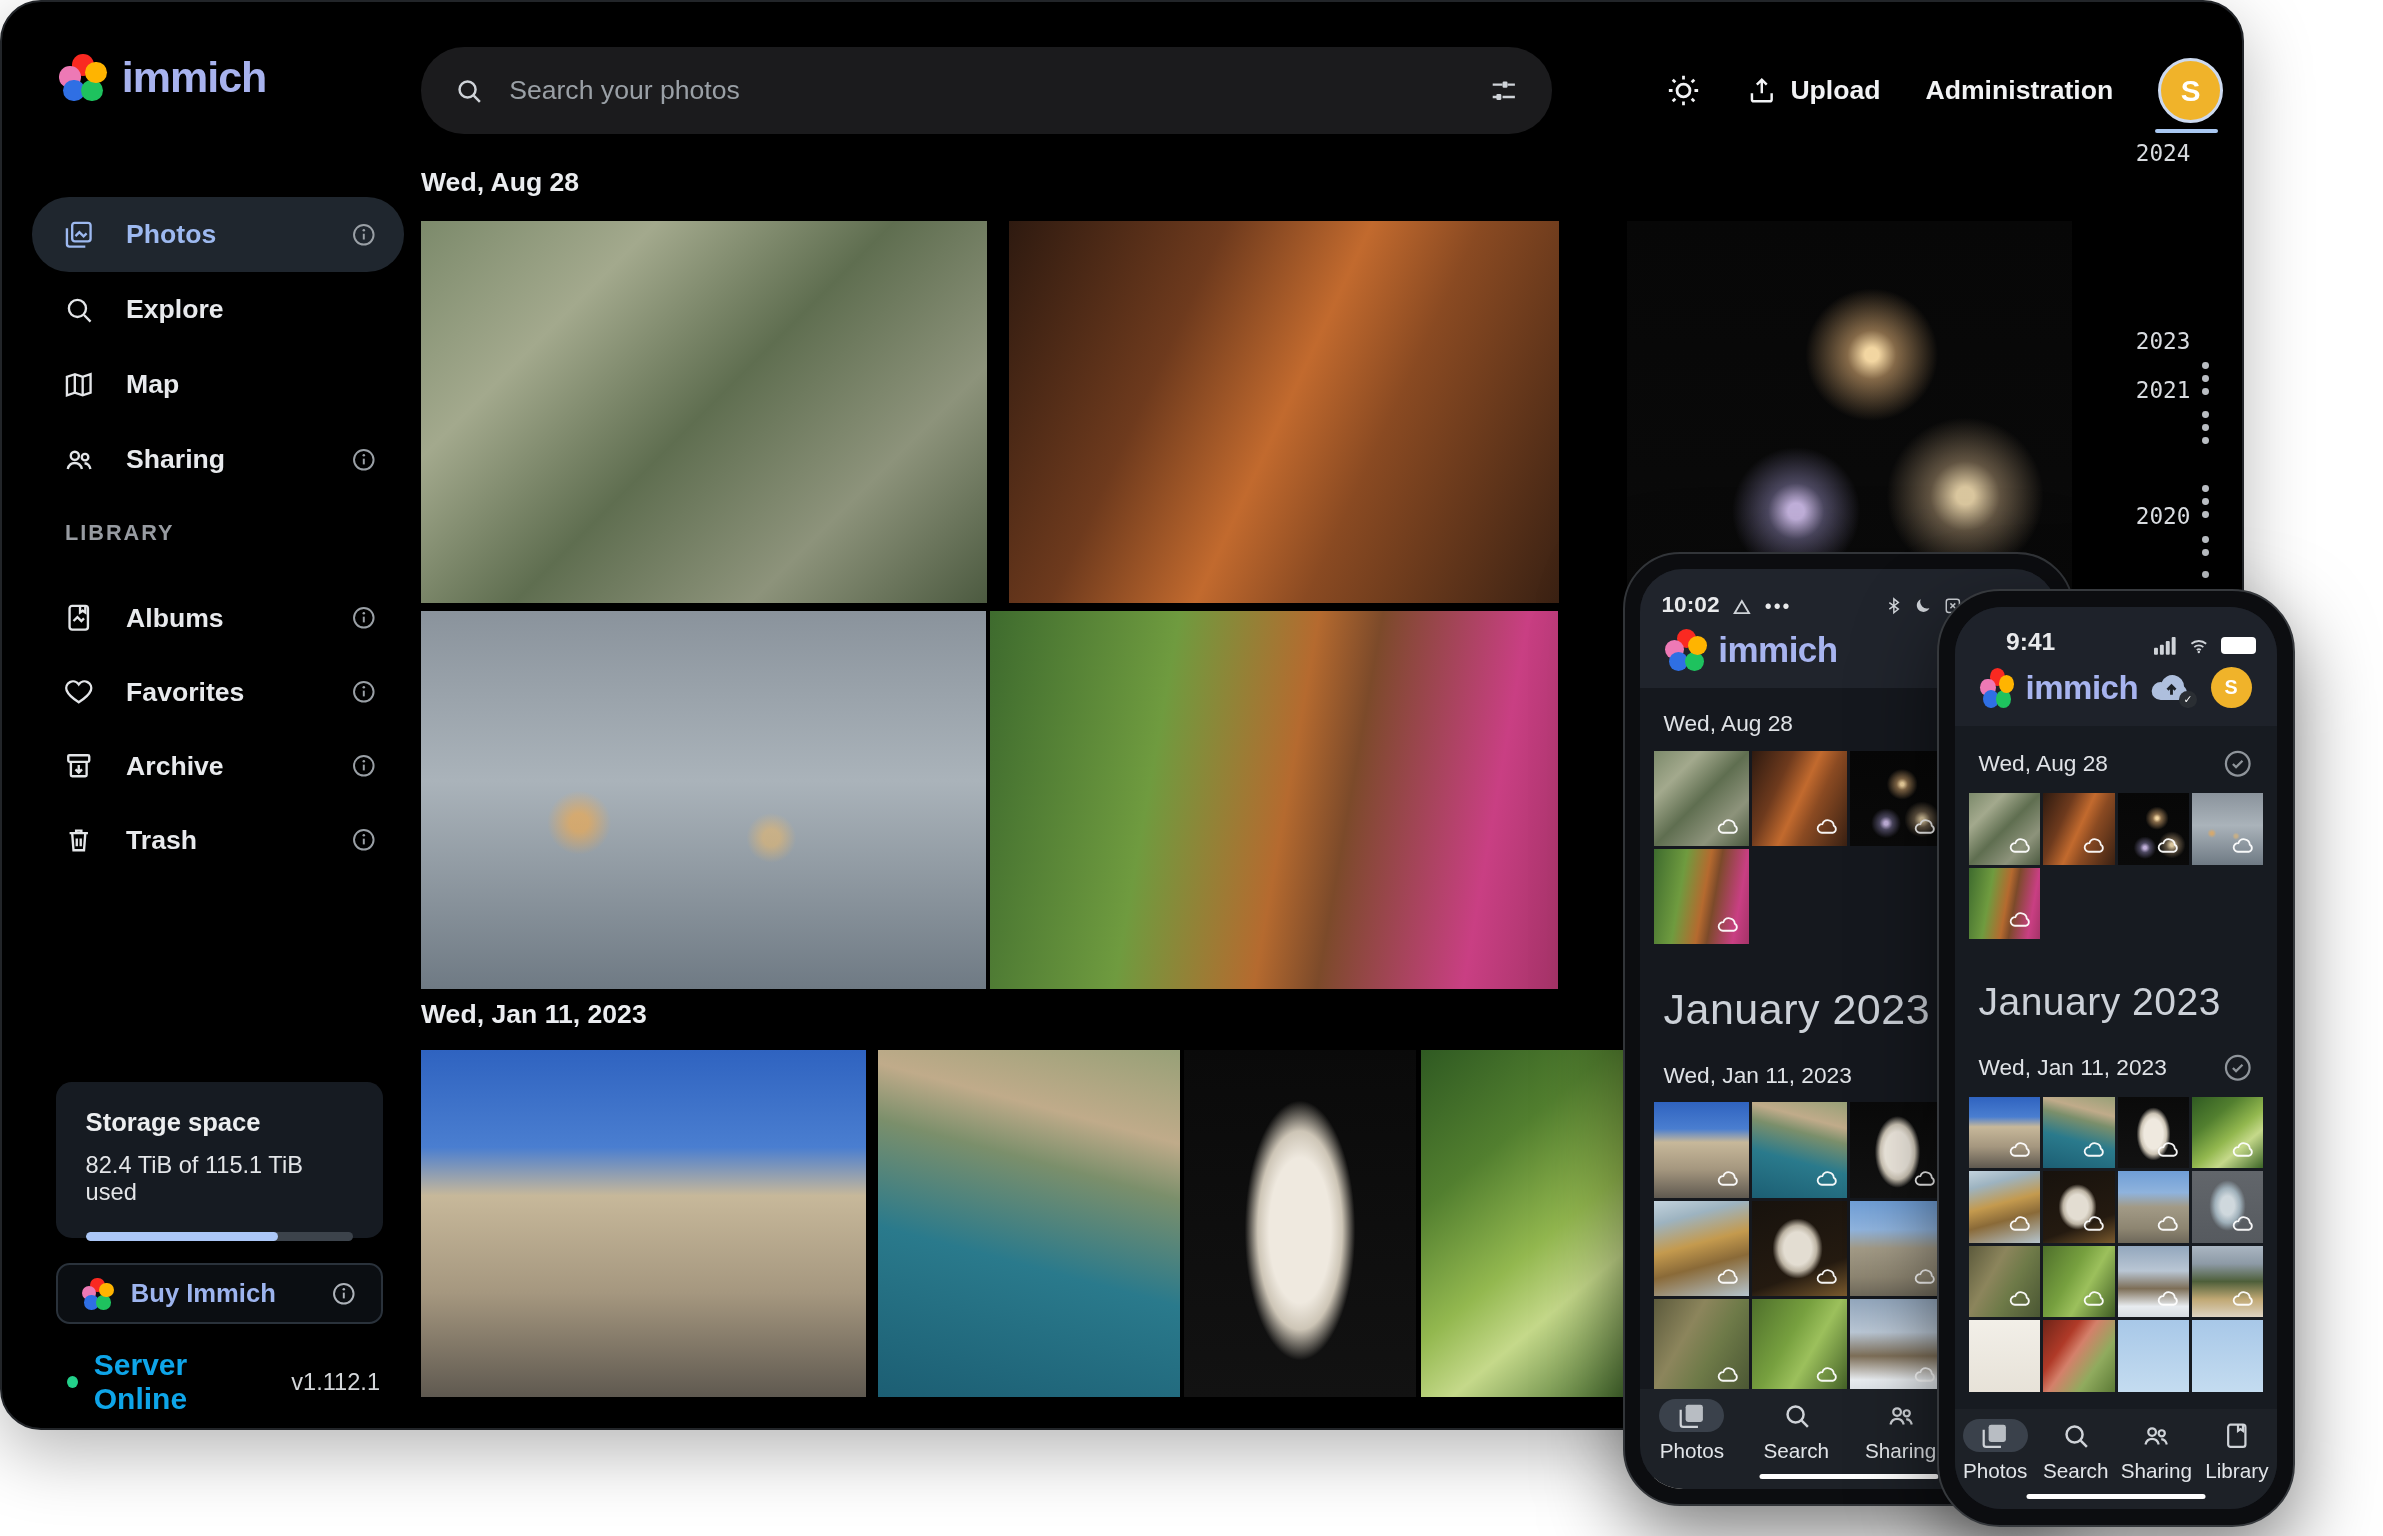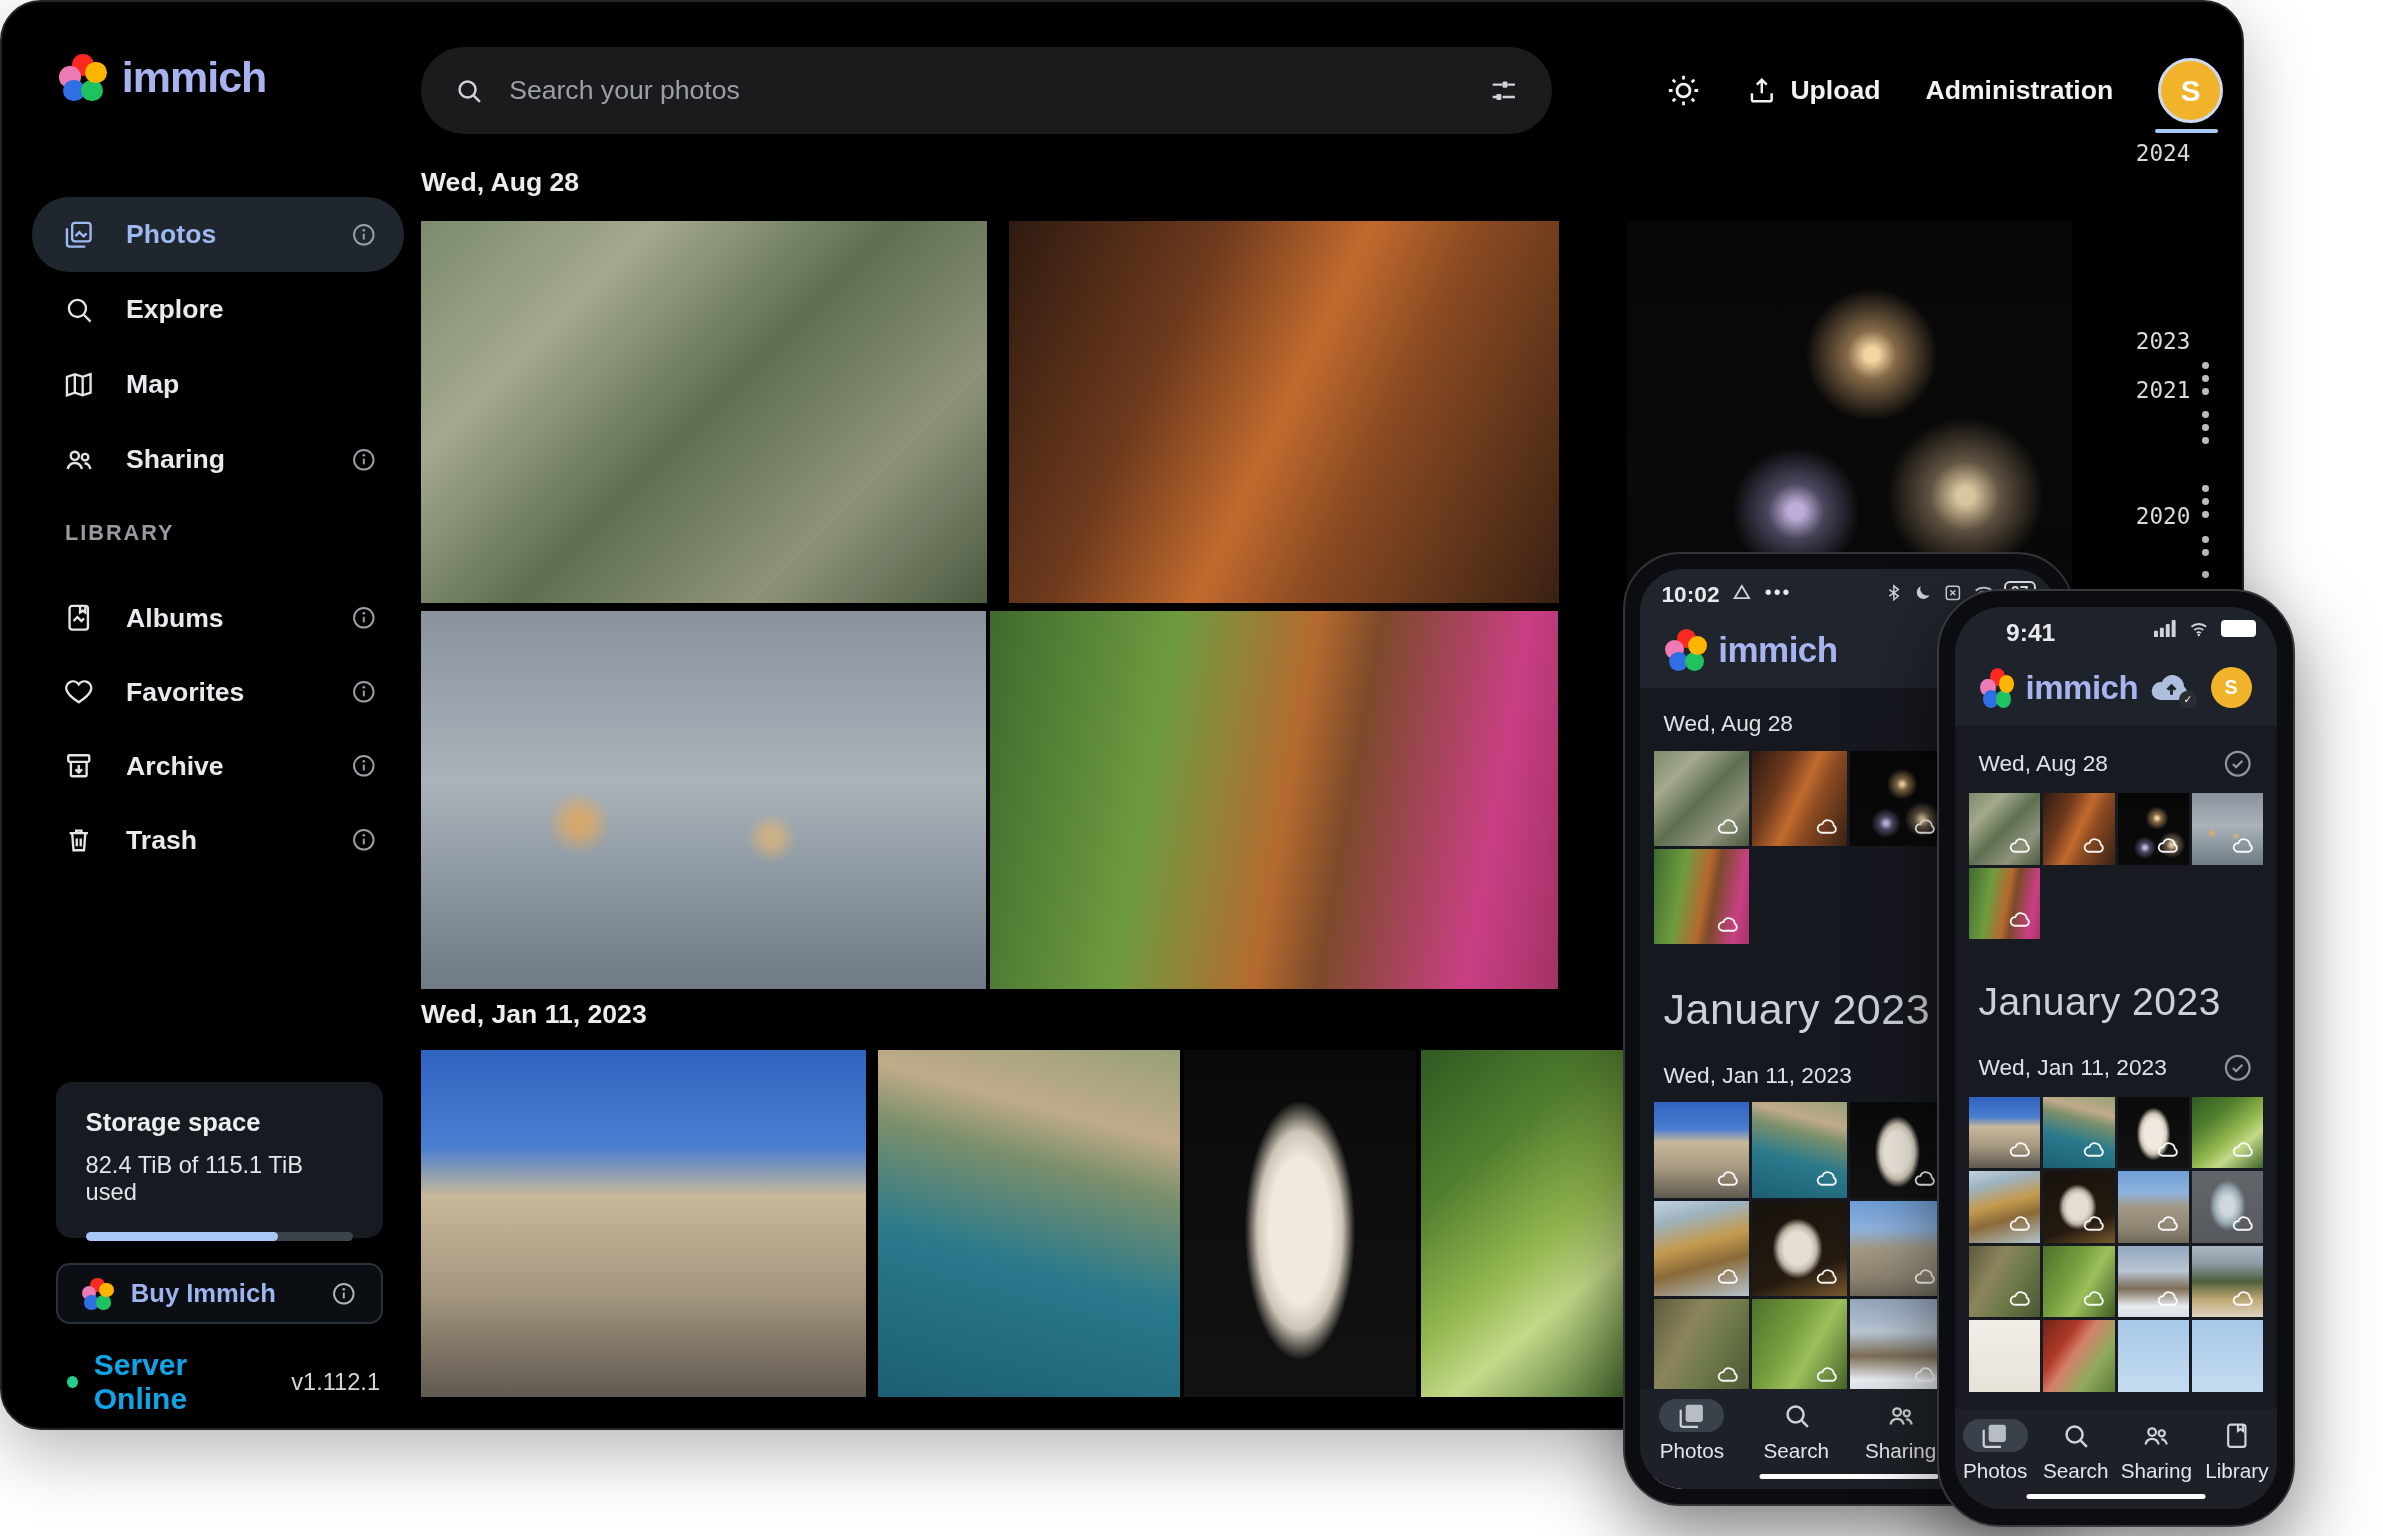--- a/index.html
+++ b/index.html
@@ -108,21 +108,21 @@
 
   
   .phone{position:absolute;background:#0c0d10;box-shadow:0 29.6px 79px rgba(0,0,0,.5);}
   .phone1{left:1623px;top:552px;width:451px;height:954px;border-radius:57px;border:2px solid #323539;z-index:5;}
   .phone2{left:1937px;top:589px;width:358px;height:938px;border-radius:63px;border:2px solid #36393d;z-index:6;}
   .screen{position:absolute;border-radius:43px;overflow:hidden;background:#15181e;}
   .phone1 .screen{inset:14.8px;}
   .phone2 .screen{inset:15.8px;border-radius:47px;background:#171b21;}
 
   .p-head{background:#20242c;padding:11.8px 21.7px 0;}
-  .status-row{height:37px;display:flex;align-items:flex-start;gap:11.8px;color:#e9eaec;}
+  .status-row{height:37px;display:flex;align-items:flex-end;gap:11.8px;color:#e9eaec;}
   .s-time{font-size:22.7px;font-weight:600;}
   .p2 .s-time{font-size:24.6px;font-weight:700;margin-left:29.6px;}
   .s-right{margin-left:auto;display:flex;align-items:center;gap:9.9px;color:#e9eaec;}
   .batt{border:2px solid #e9eaec;border-radius:5.9px;font-size:15.8px;padding:0 4.9px;line-height:19.7px;font-weight:600;}
   .batt-full{width:35px;height:16.7px;background:#fff;border-radius:3.9px;}
   .logo-row{display:flex;align-items:center;gap:11.8px;padding:11.8px 3.9px 17.7px;}
   .p-logo-word{font-size:35px;font-weight:600;color:#a7b4ef;letter-spacing:-0.5px;}
   .head-actions{margin-left:auto;display:flex;align-items:center;gap:17.7px;}
   .avatar-sm{width:41px;height:41px;border-radius:50%;background:#f0b32a;color:#fff;font-size:19.7px;font-weight:700;
              display:flex;align-items:center;justify-content:center;}

